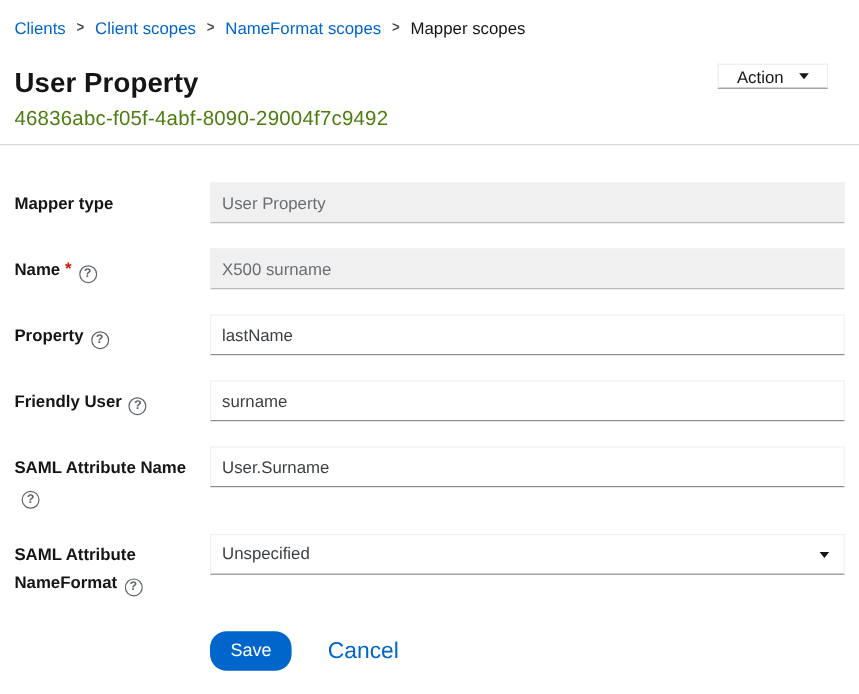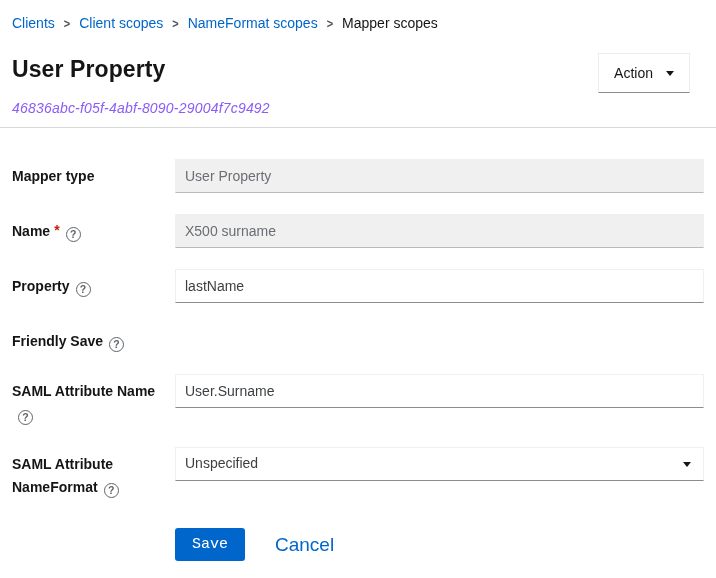--- a/index.html
+++ b/index.html
@@ -18,28 +18,28 @@
   .bc-current { color: #151515; }
 
   
   .title-row { display: flex; justify-content: space-between; align-items: flex-start; margin-top: 24px; }
   .page-title { font-size: 23px; line-height: 26px; font-weight: 700; color: #151515; letter-spacing: 0.1px; }
   .action-btn {
     display: inline-flex; align-items: center; gap: 13px;
     background: #ffffff; cursor: pointer;
     border: 1px solid #ededed; border-bottom: 1px solid #8a8d90;
     font-family: inherit; font-size: 14px; color: #151515;
-    padding: 7px 15px; margin: -3px 14px 0 0; height: 40px;
+    padding: 7px 15px; margin: -3px 14px 0 0; height: 21px;
   }
   .caret-down {
     width: 0; height: 0; display: inline-block;
     border-left: 4.5px solid transparent; border-right: 4.5px solid transparent;
     border-top: 5.5px solid #151515;
   }
-  .subtitle { margin-top: 7px; font-size: 14px; color: #8b5cf6; letter-spacing: 0.2px; font-style: italic; }
+  .subtitle { margin-top: 7px; font-size: 17px; color: #4d7c0f; letter-spacing: 0.2px; }
 
   .divider { border: 0; border-top: 1px solid #d7d7d7; margin: 11px -12px 0 -12px; }
 
   
   .form { margin-top: 31px; }
   .form-row { display: grid; grid-template-columns: 163px 1fr; align-items: start; margin-bottom: 21px; }
   .form-label { padding: 6px 8px 0 0; font-size: 14px; font-weight: 700; line-height: 23px; color: #151515; }
   .required-asterisk { color: #c9190b; font-size: 14px; margin-left: 4px; position: relative; top: -1px; }
   .help-icon {
     display: inline-flex; align-items: center; justify-content: center;
@@ -56,22 +56,22 @@
   .text-input:disabled {
     background: #f0f0f0; color: #6a6e73;
     border-color: #f0f0f0; border-bottom-color: #b8bbbe;
   }
   .pseudo-select { position: relative; display: flex; align-items: flex-start; cursor: pointer; }
   .pseudo-select .caret-down { position: absolute; right: 12px; top: 14px; }
 
   
   .actions { display: flex; align-items: center; gap: 30px; margin-top: 29px; padding-left: 163px; }
   .save-btn {
-    background: #0066cc; color: #ffffff; border: none; border-radius: 3px;
-    font-family: Liberation Mono, monospace; font-size: 15px; padding: 8px 17px; height: 33px; cursor: pointer;
+    background: #0066cc; color: #ffffff; border: none; border-radius: 14px;
+    font-family: Liberation Sans, sans-serif; font-size: 15px; padding: 8px 17px; height: 33px; cursor: pointer;
   }
   .cancel-link { color: #0066cc; font-size: 19px; text-decoration: none; cursor: pointer; }
 </style>
 </head>
 <body>
 
 <nav class="breadcrumb">
     <a class="bc-link" href="#">Clients</a>
     <span class="bc-sep">&gt;</span>
     <a class="bc-link" href="#">Client scopes</a>
@@ -102,21 +102,22 @@
       </div>
       <div class="form-row">
         <div class="form-label"><span class="label-text">Name</span><span class="required-asterisk">*</span><span class="help-icon">?</span></div>
         <input class="text-input" type="text" disabled="" value="X500 surname" style="">
       </div>
       <div class="form-row">
         <div class="form-label"><span class="label-text">Property</span><span class="help-icon">?</span></div>
         <input class="text-input" type="text" value="lastName" style="">
       </div>
       <div class="form-row">
-        <div class="form-label"><span class="label-text">Friendly Save</span><span class="help-icon">?</span></div>
+        <div class="form-label"><span class="label-text">Friendly User</span><span class="help-icon">?</span></div>
+        <input class="text-input" type="text" value="surname" style="">
       </div>
       <div class="form-row">
         <div class="form-label"><span class="label-text">SAML Attribute Name</span><span class="help-icon">?</span></div>
         <input class="text-input" type="text" value="User.Surname" style="">
       </div>
       <div class="form-row">
         <div class="form-label"><span class="label-text">SAML Attribute NameFormat</span><span class="help-icon">?</span></div>
         <div class="pseudo-select">
           <span class="select-value">Unspecified</span>
           <span class="caret-down"></span>

